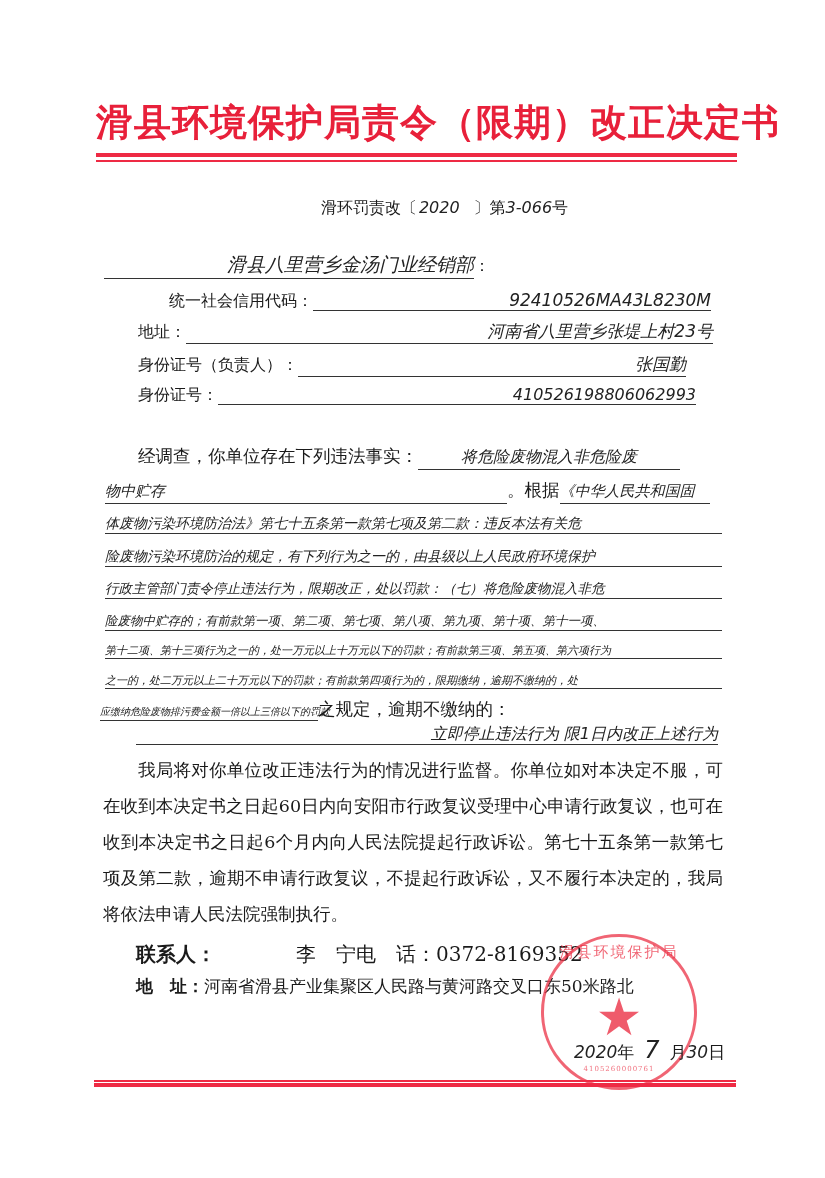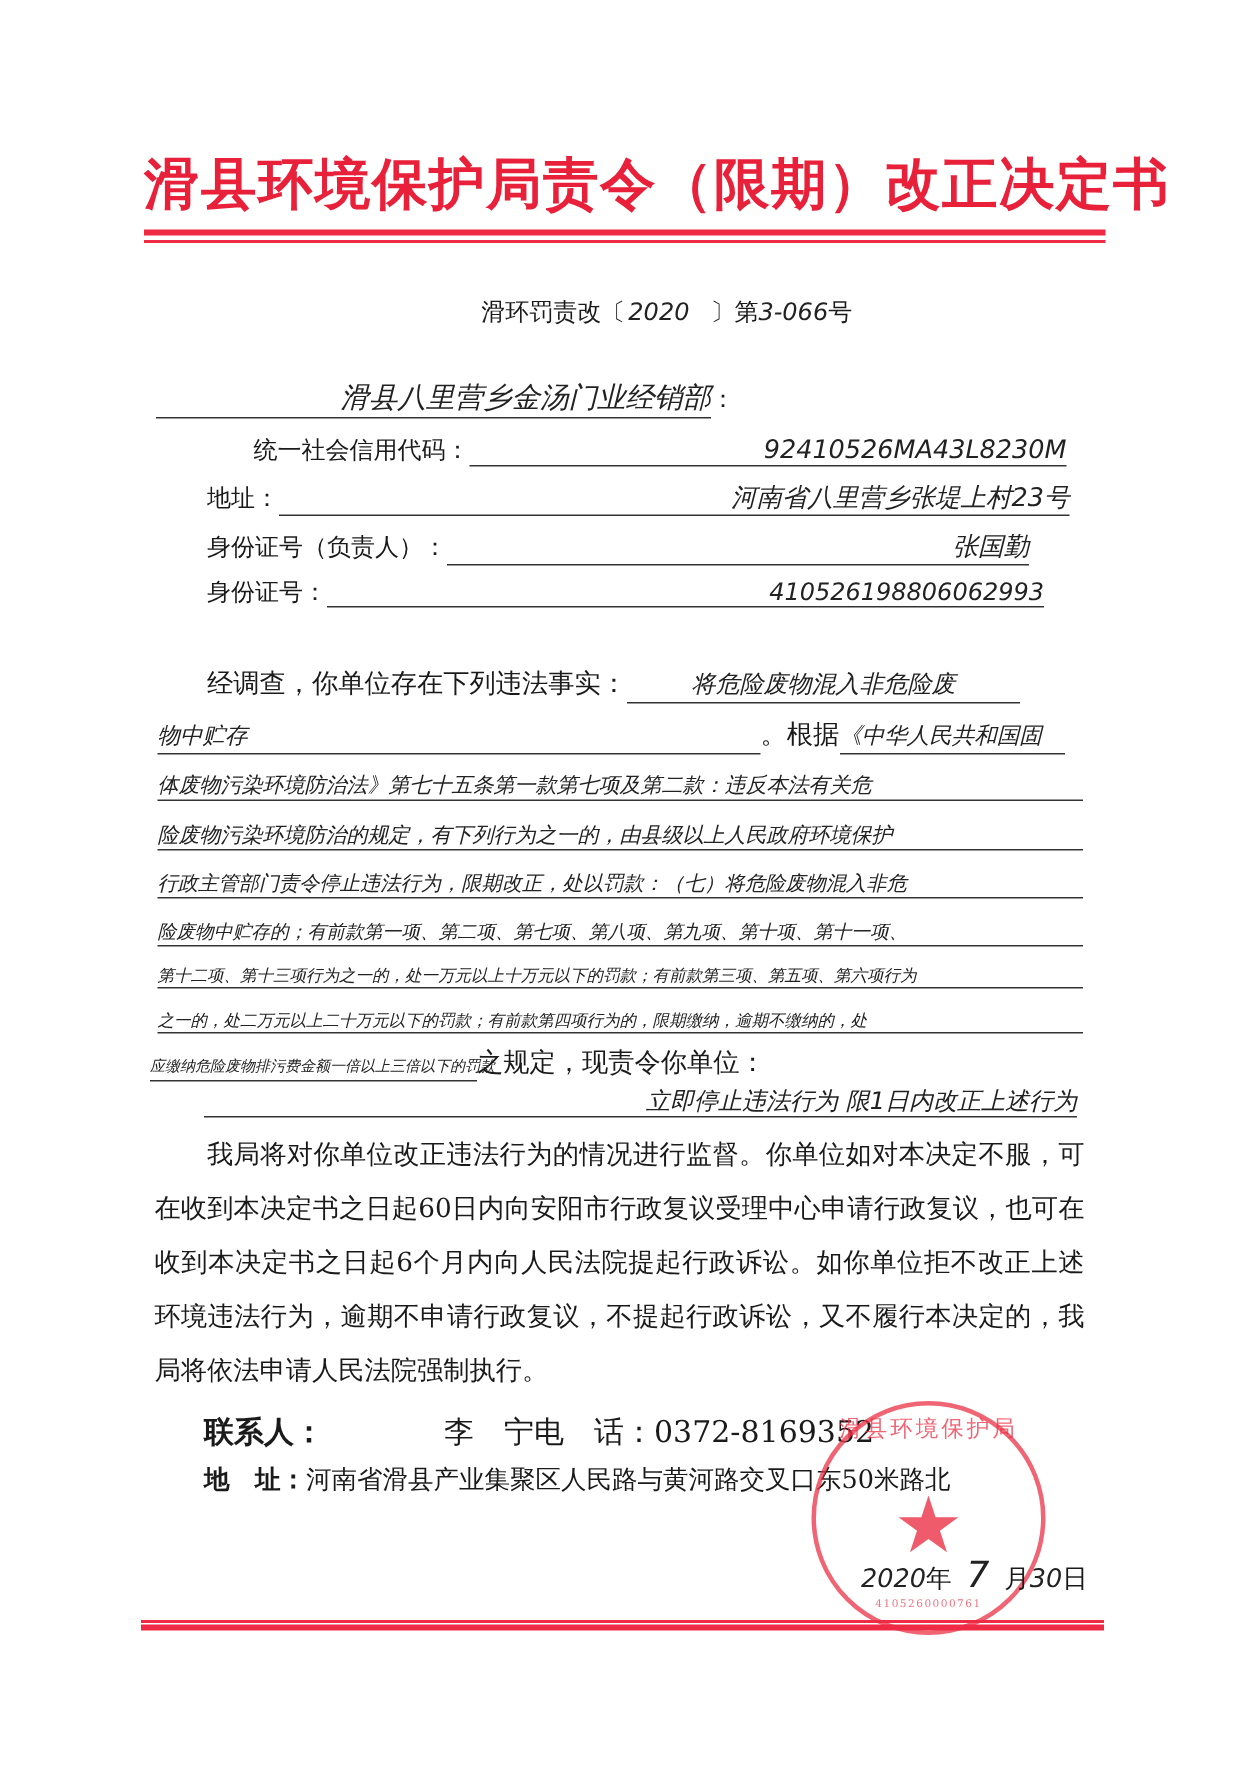--- a/index.html
+++ b/index.html
@@ -70,27 +70,27 @@
 </div>
 
 <div class="hwline hw" style="left:105px; top:515px; width:617px; font-size:14px; overflow:hidden;">体废物污染环境防治法》第七十五条第一款第七项及第二款：违反本法有关危</div>
 <div class="hwline hw" style="left:105px; top:548px; width:617px; font-size:14px; overflow:hidden;">险废物污染环境防治的规定，有下列行为之一的，由县级以上人民政府环境保护</div>
 <div class="hwline hw" style="left:105px; top:580px; width:617px; font-size:13.5px; overflow:hidden;">行政主管部门责令停止违法行为，限期改正，处以罚款：（七）将危险废物混入非危</div>
 <div class="hwline hw" style="left:105px; top:613px; width:617px; font-size:12.5px; overflow:hidden;">险废物中贮存的；有前款第一项、第二项、第七项、第八项、第九项、第十项、第十一项、</div>
 <div class="hwline hw" style="left:105px; top:643px; width:617px; font-size:11px; overflow:hidden;">第十二项、第十三项行为之一的，处一万元以上十万元以下的罚款；有前款第三项、第五项、第六项行为</div>
 <div class="hwline hw" style="left:105px; top:673px; width:617px; font-size:11px; overflow:hidden;">之一的，处二万元以上二十万元以下的罚款；有前款第四项行为的，限期缴纳，逾期不缴纳的，处</div>
 
 <div class="abs para" style="left:100px; top:690px; white-space:nowrap;">
-  <span class="uline hw" style="font-size:10px; width:218px; line-height:16px;">应缴纳危险废物排污费金额一倍以上三倍以下的罚款</span><span>之规定，现责令你单位：</span>
+  <span class="uline hw" style="font-size:10px; width:218px; line-height:16px;">应缴纳危险废物排污费金额一倍以上三倍以下的罚款</span><span>之规定，逾期不缴纳的：</span>
 </div>
 
 <div class="abs hw" style="left:136px; top:724px; width:582px; text-align:right; font-size:16px; border-bottom:1.2px solid #333; line-height:20px; white-space:nowrap;">立即停止违法行为  限1日内改正上述行为</div>
 
 <div class="abs body-text" style="top:752px; text-indent:35px;">
-  <span>我局将对你单位改正违法行为的情况进行监督。你单位如对本决定不服，可在收到本决定书之日起60日内向安阳市行政复议受理中心申请行政复议，也可在收到本决定书之日起6个月内向人民法院提起行政诉讼。如你单位拒不改正上述环境违法行为，逾期不申请行政复议，不提起行政诉讼，又不履行本决定的，我局将依法申请人民法院强制执行。</span>
+  <span>我局将对你单位改正违法行为的情况进行监督。你单位如对本决定不服，可在收到本决定书之日起60日内向安阳市行政复议受理中心申请行政复议，也可在收到本决定书之日起6个月内向人民法院提起行政诉讼。第七十五条第一款第七项及第二款，逾期不申请行政复议，不提起行政诉讼，又不履行本决定的，我局将依法申请人民法院强制执行。</span>
 </div>
 
 <div class="abs row" style="left:136px; top:941px; font-size:20px;">
   <span style="font-weight:bold;">联系人：</span><span style="display:inline-block; width:140px;">李　宁</span><span>电　话：</span><span>0372-8169352</span>
 </div>
 <div class="abs row" style="left:136px; top:975px; font-size:17px;">
   <span style="font-weight:bold;">地　址：</span><span>河南省滑县产业集聚区人民路与黄河路交叉口东50米路北</span>
 </div>
 
 <div class="abs seal">

